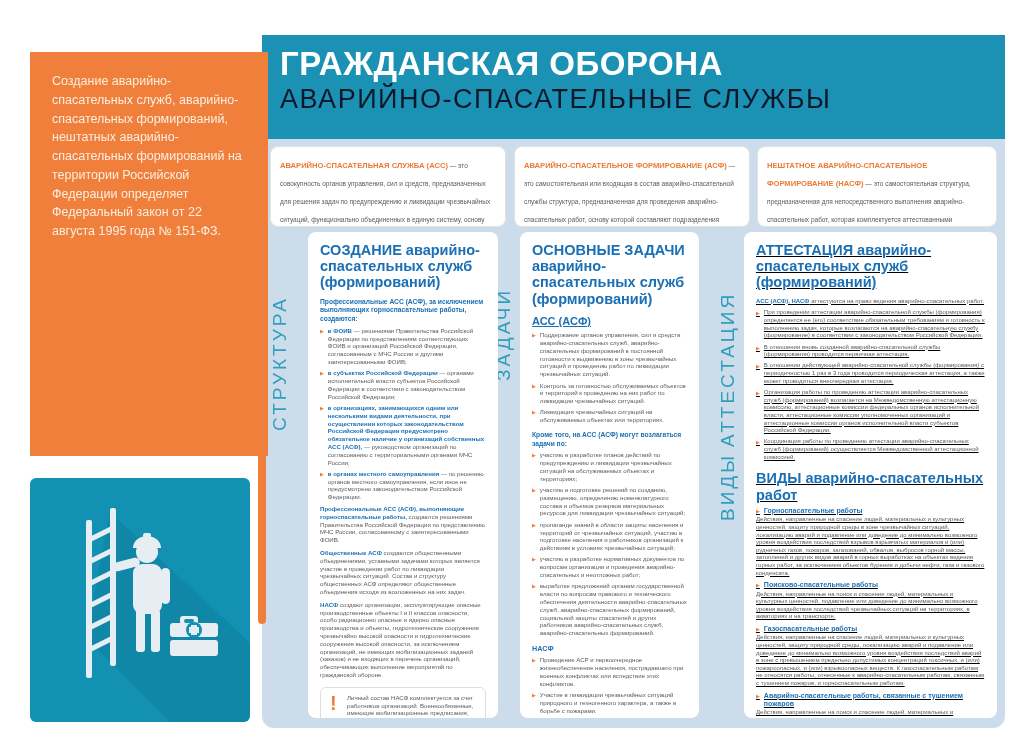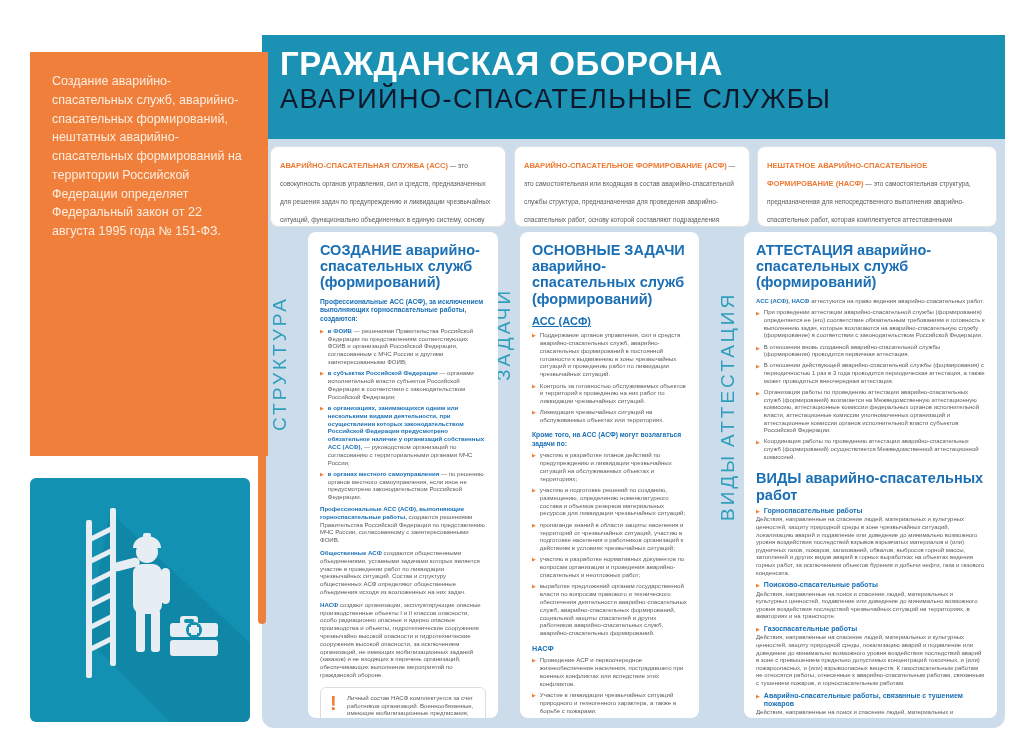--- a/index.html
+++ b/index.html
@@ -19,21 +19,21 @@
         border-radius:0 0 12px 12px;z-index:2;}
   
   .def{position:absolute;top:7px;height:81px;background:#fff;border:1px solid #e2e2e2;
        border-radius:8px;padding:7px 9px;box-sizing:border-box;overflow:hidden;}
   .def-term{color:#ee7a34;font-weight:bold;font-size:7.6px;line-height:1.3;}
   .def-text{color:#5a5b5e;font-size:6.5px;line-height:1.33;}
   .def0{left:8px;width:236px;} .def1{left:252px;width:236px;} .def2{left:495px;width:240px;}
   
   .panel{position:absolute;top:93px;bottom:10px;background:#fff;border-radius:8px;
          padding:10px 12px 8px;box-sizing:border-box;overflow:hidden;}
-  .p1{left:34px;width:190px;margin-left:12px;} .p2{left:258px;width:179px;} .p3{left:482px;width:253px;}
+  .p1{left:34px;width:190px;margin-left:12px;} .p2{left:258px;width:179px;} .p3{left:482px;width:253px;text-decoration:underline;}
   .orange-bar{position:absolute;left:-4px;top:95px;width:8px;height:390px;background:#ef7f3b;border-radius:4px;}
   .vlabel{position:absolute;writing-mode:vertical-rl;transform:rotate(180deg);color:#2f9fbd;
           font-size:19px;letter-spacing:3px;text-align:center;}
   .v1{left:7px;top:100px;height:250px;} .v2{left:231px;top:100px;height:190px;}
   .v3{left:455px;top:100px;height:260px;} .v4{left:455px;top:288px;height:120px;}
   
   .col-head{margin:0 0 7px;color:#1a6fb5;font-size:14.5px;font-weight:bold;line-height:1.12;}
   .sub-head{margin:7px 0 3px;color:#1a6fb5;font-size:6.7px;font-weight:bold;line-height:1.3;}
   .body-txt{color:#5a5b5e;font-size:6.1px;line-height:1.28;}
   .lead{color:#1a6fb5;font-weight:bold;}

